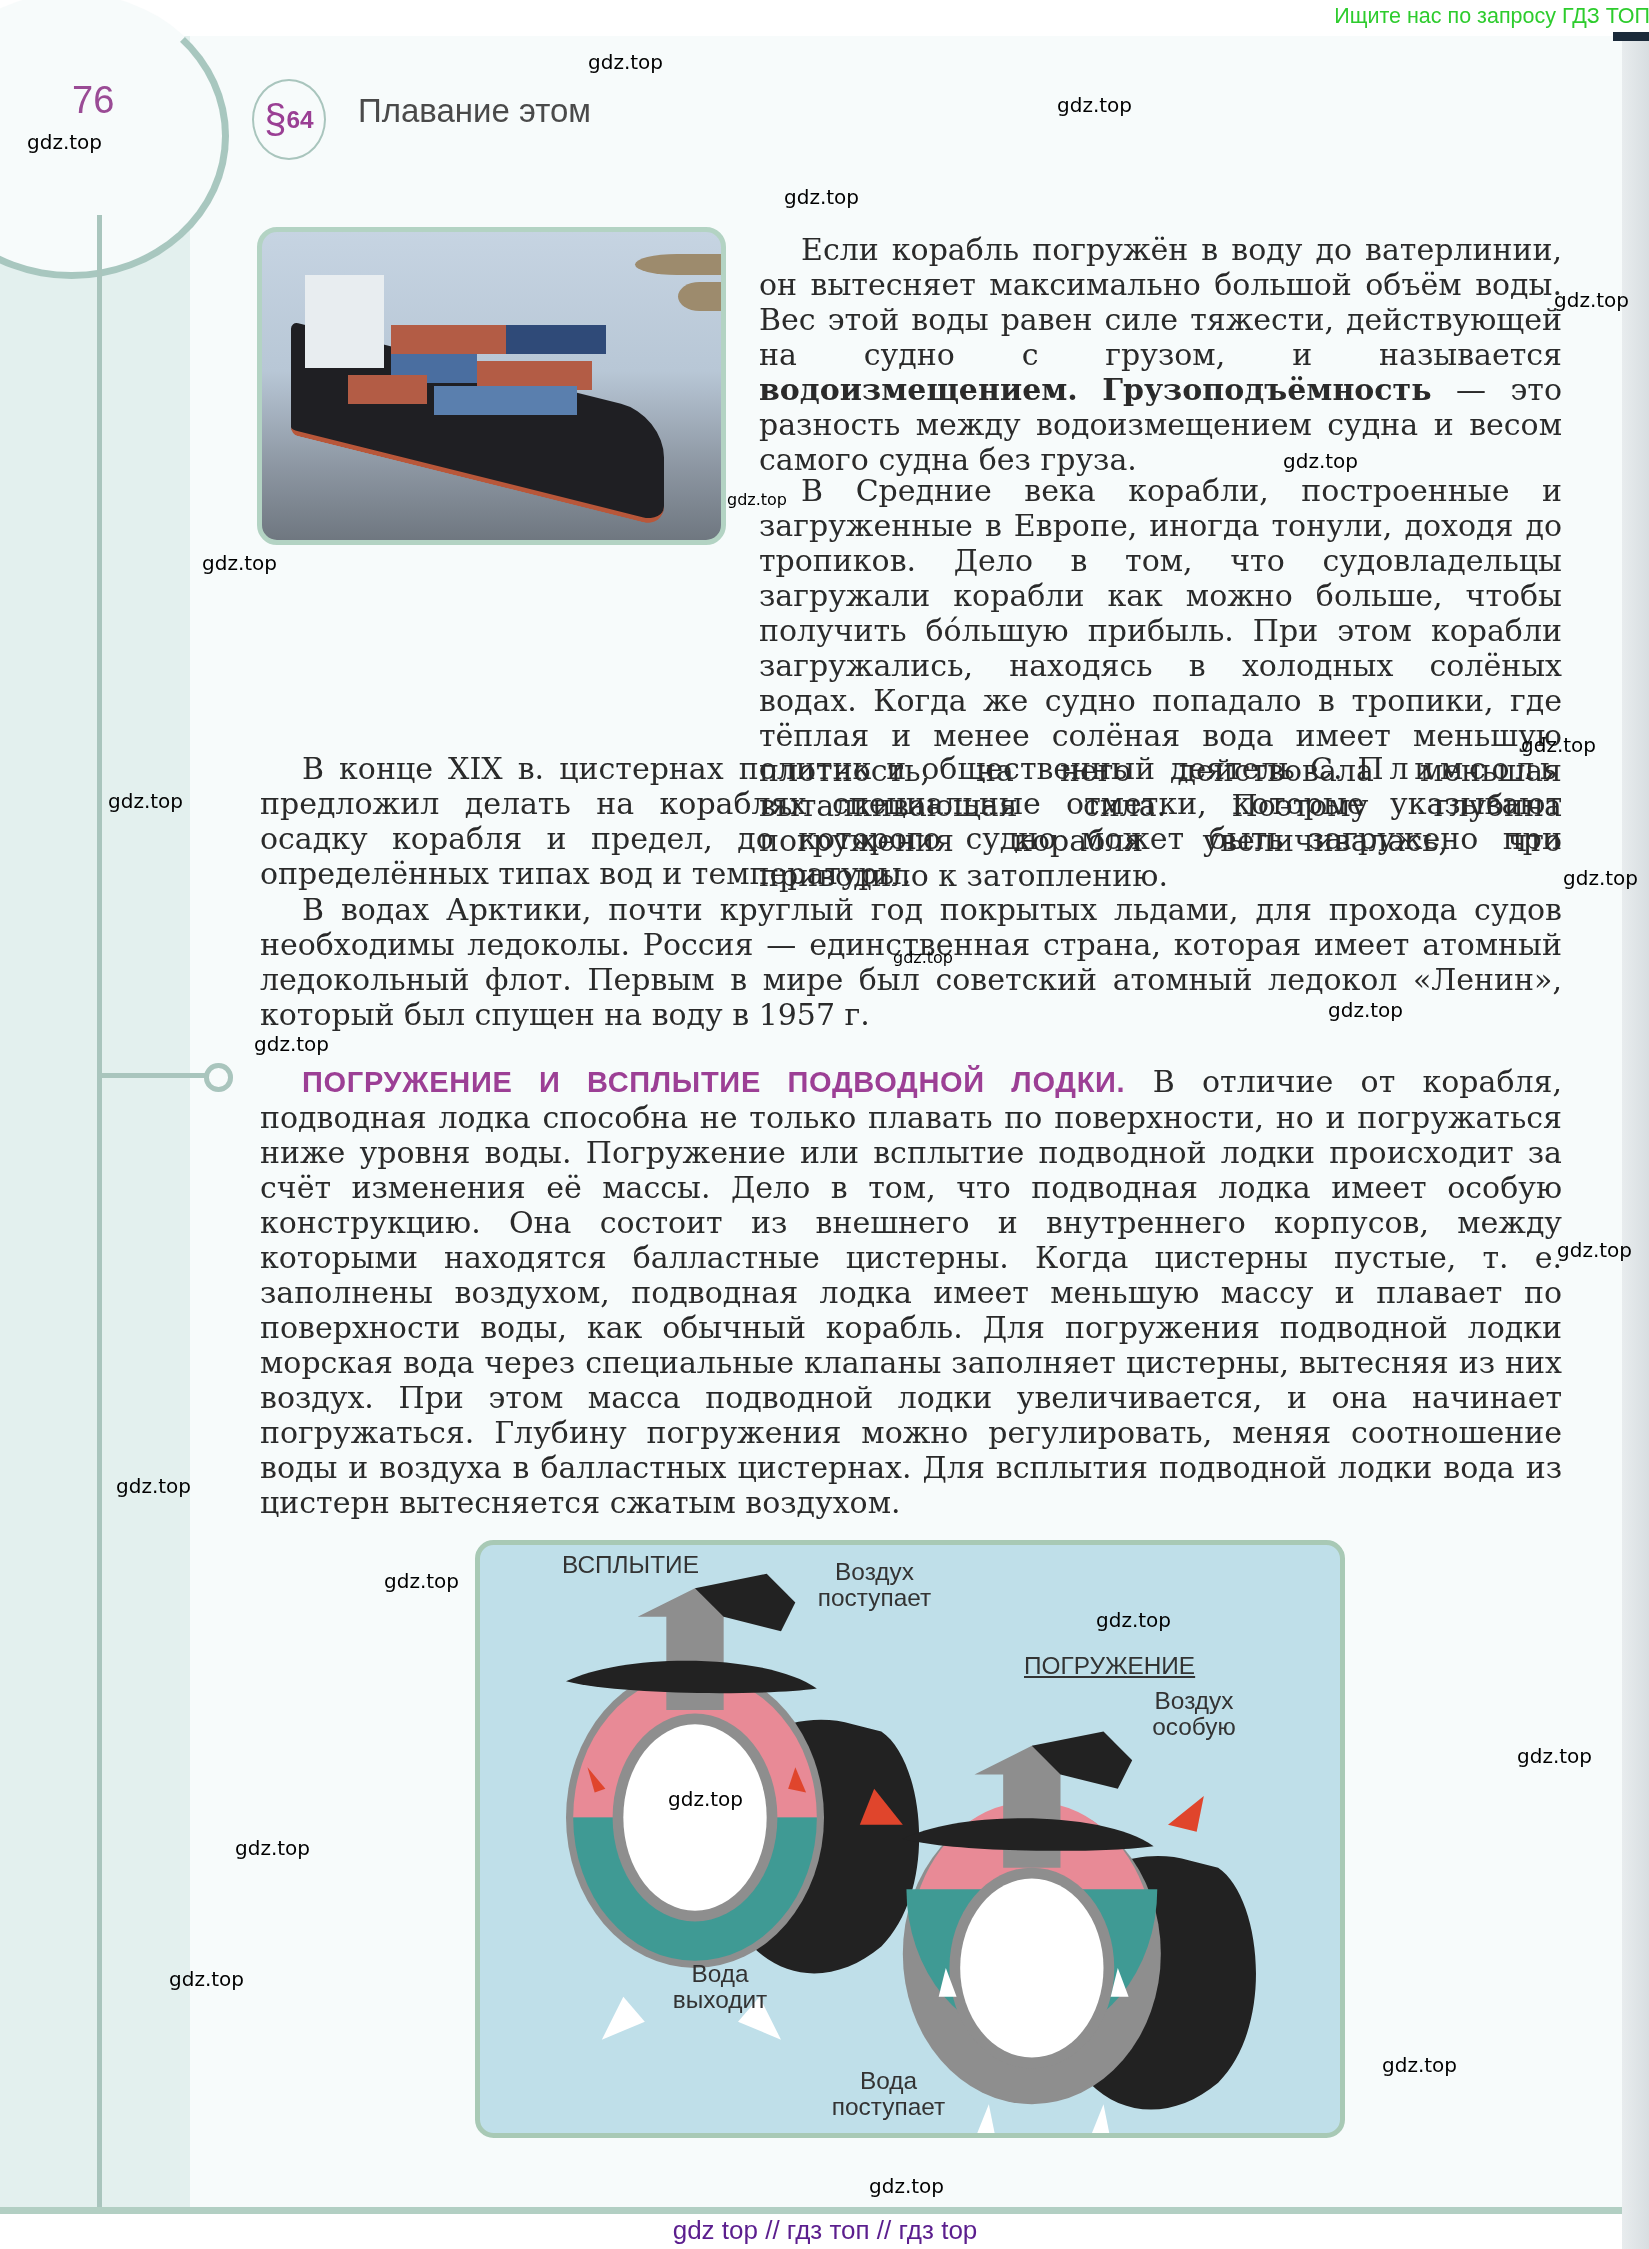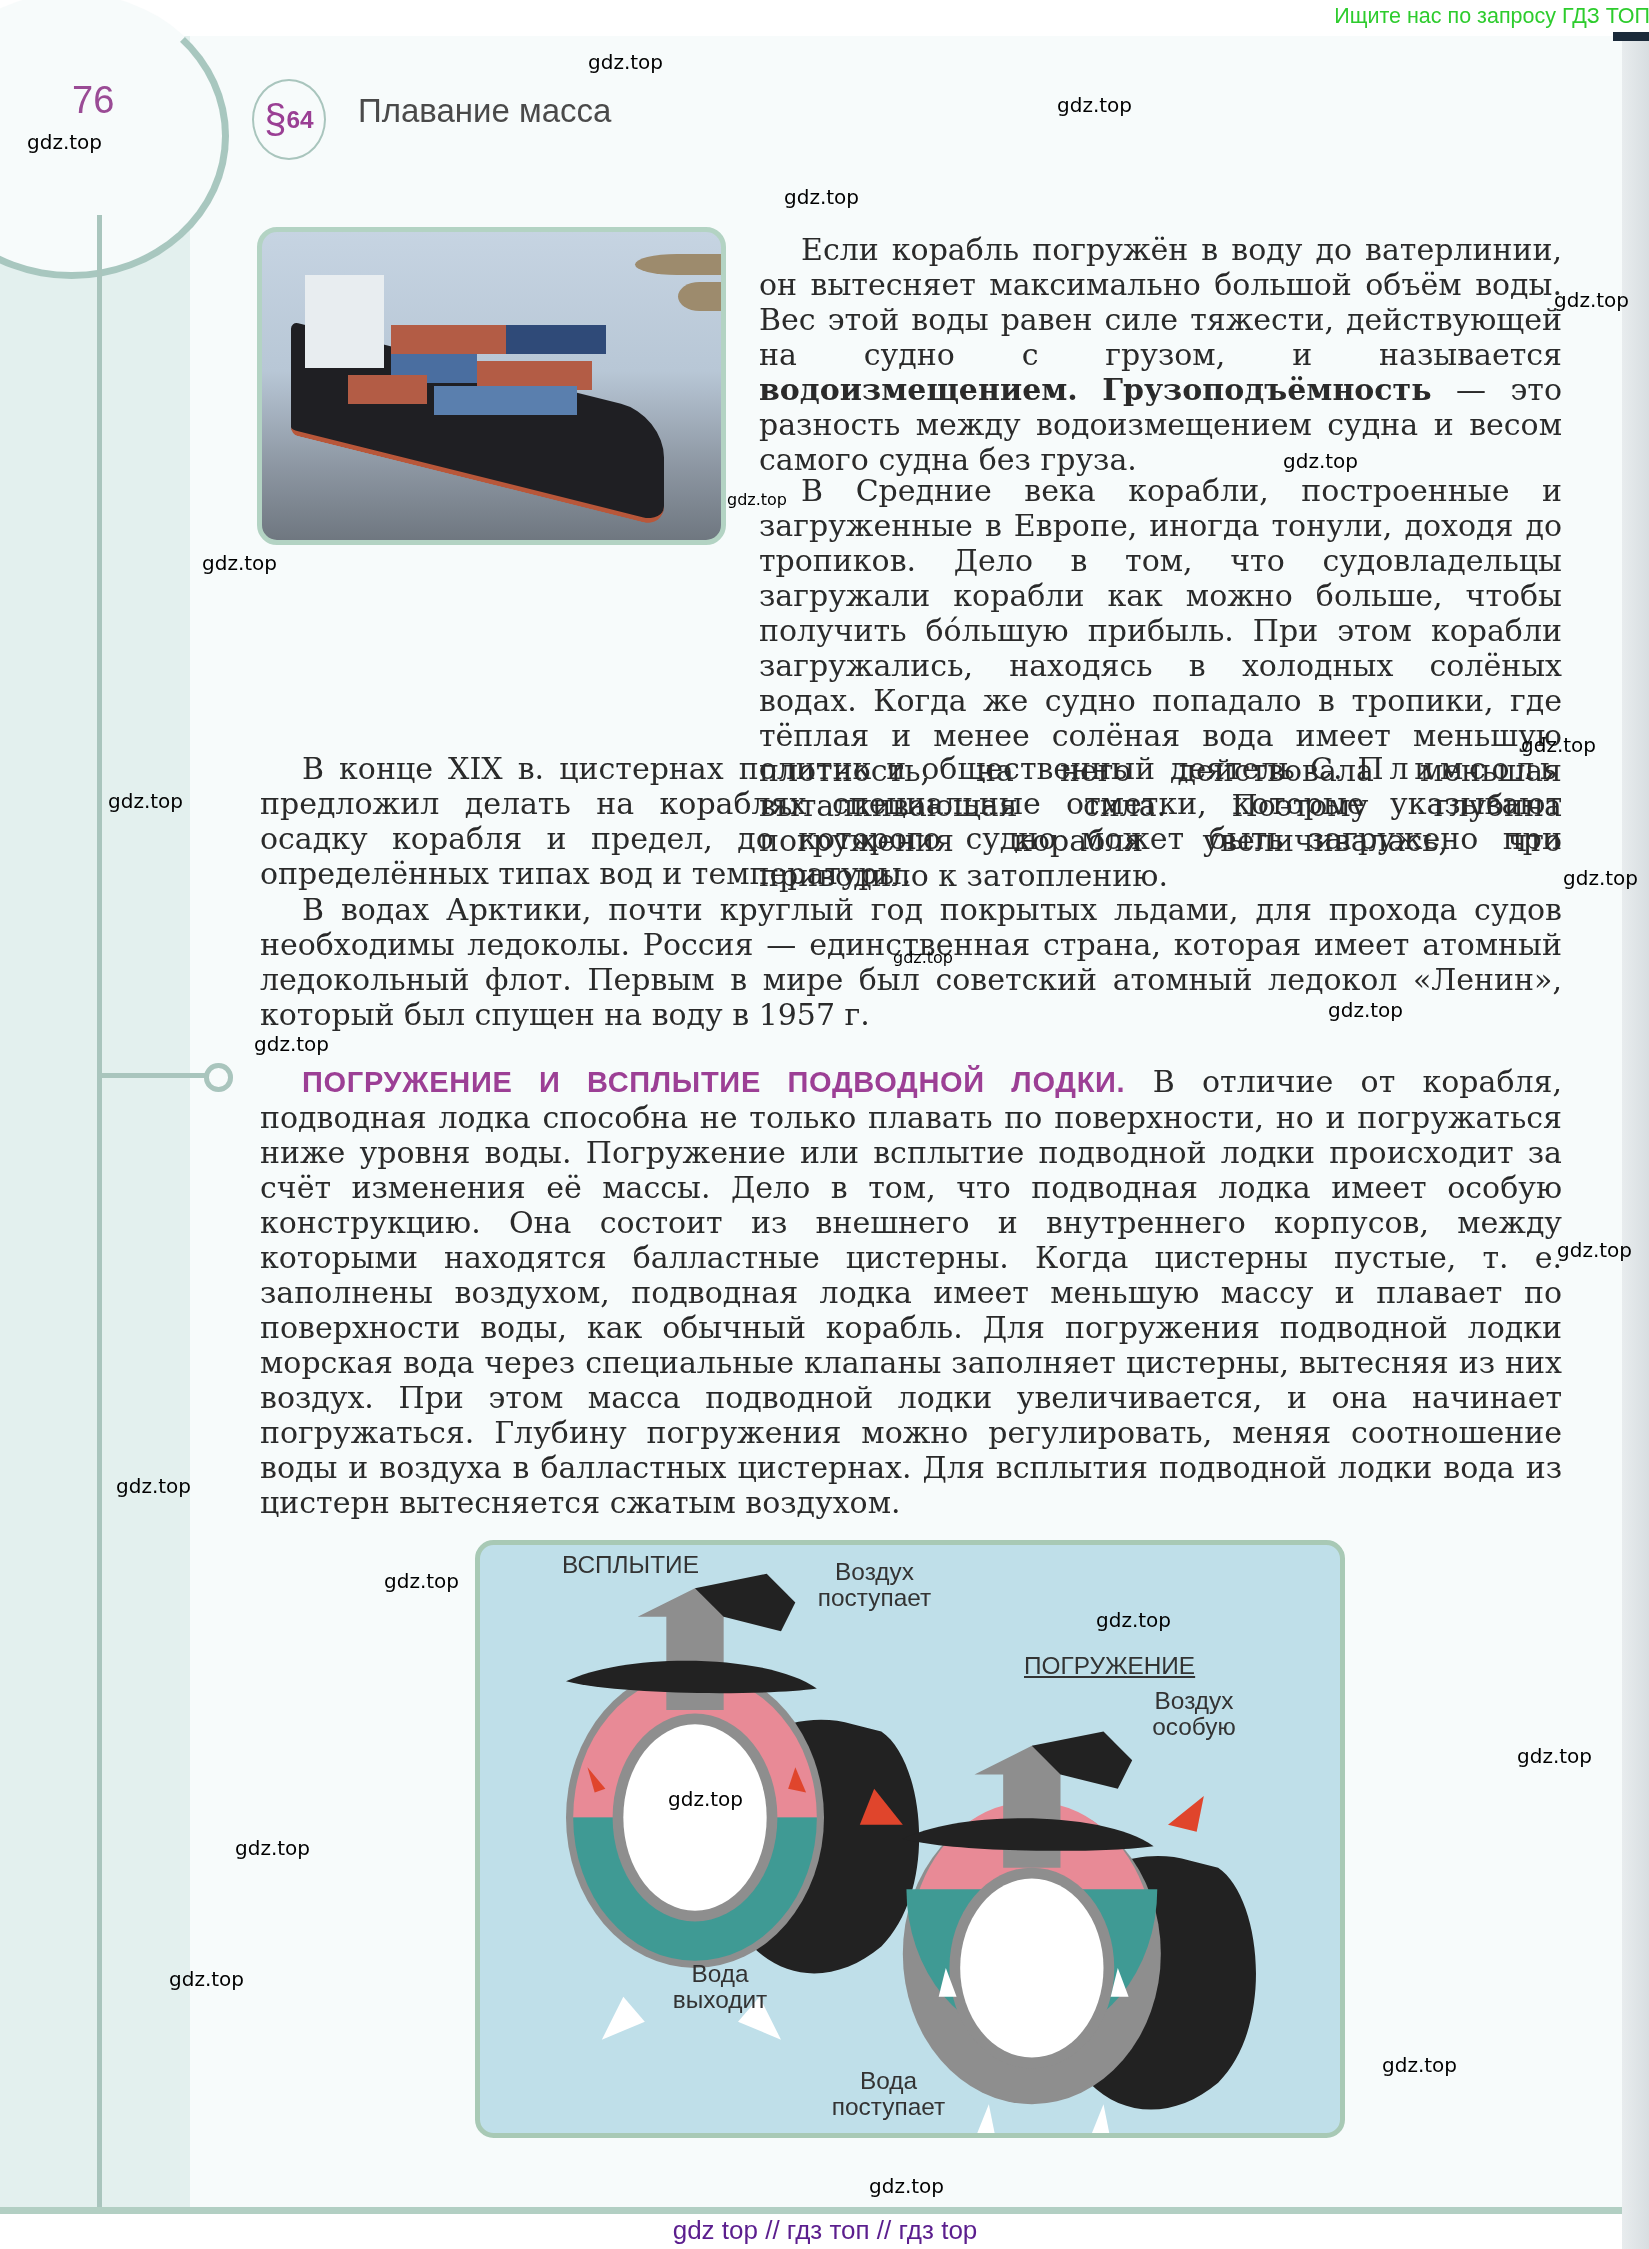--- a/index.html
+++ b/index.html
@@ -59,21 +59,21 @@
 </div>
 <div class="vline"></div>
 <div class="branch"></div>
 <div class="branch-dot"></div>
 
 <div class="page-num">76</div>
 <div class="par-circle">
   <span class="sect">§</span>
   <span>64</span>
 </div>
-<div class="title">Плавание масса</div>
+<div class="title">Плавание этом</div>
 
 <div class="photo">
   <div class="island1"></div>
   <div class="island2"></div>
   <div class="ship-hull"></div>
   <div class="ship-bridge"></div>
   <div class="cont" style="left:129px;top:93px;width:115px;background:#b35c45;"></div>
   <div class="cont" style="left:244px;top:93px;width:100px;background:#2f4a78;"></div>
   <div class="cont" style="left:129px;top:122px;width:86px;background:#4a6ea0;"></div>
   <div class="cont" style="left:215px;top:129px;width:115px;background:#b35c45;"></div>

